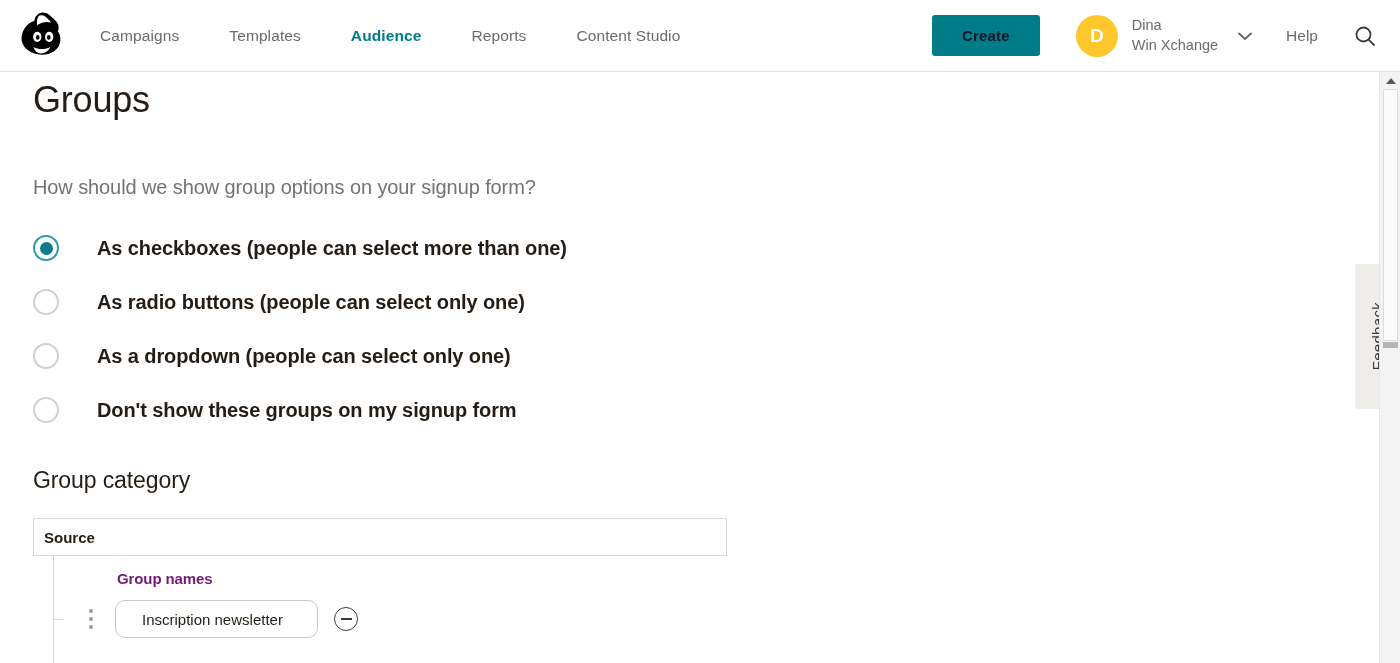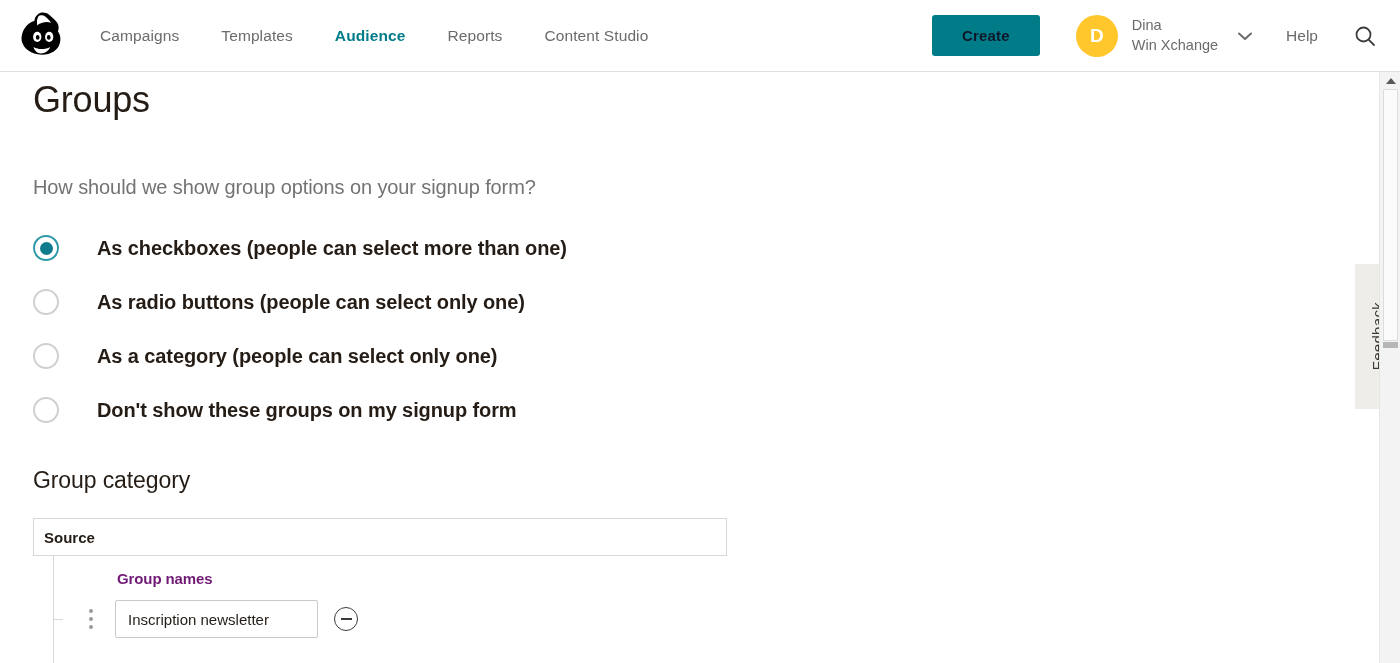--- a/index.html
+++ b/index.html
@@ -18,21 +18,21 @@
     width: 1400px; height: 72px;
     background: #ffffff;
     border-bottom: 1px solid #e0e0e0;
     display: flex; align-items: center;
   }
   .logo {
     width: 46px; height: 50px;
     margin-left: 17px; margin-right: 20px;
     flex: none;
   }
-  .navlinks { display: flex; align-items: flex-end; gap: 8px; }
+  .navlinks { display: flex; align-items: flex-end; gap: 16px; }
   .navlink {
     font-size: 15.5px; color: #6b6b6b;
     padding: 0 17px; text-decoration: none;
     white-space: nowrap; letter-spacing: .1px;
     cursor: pointer;
   }
   .navlink.active { color: #007c89; font-weight: bold; }
 
   .topright {
     margin-left: auto; display: flex; align-items: center;
@@ -143,23 +143,23 @@
     width: 10px; height: 1px; background: #d8d8d8;
   }
   .grip {
     width: 20px; display: flex; flex-direction: column;
     align-items: center; gap: 4px; cursor: grab; flex: none;
     margin-left: 8px;
   }
   .grip i { width: 4px; height: 4px; border-radius: 50%; background: #9a9a9a; display: block; }
   .name-input {
     width: 203px; height: 38px; margin-left: 14px;
-    border: 1px solid #c9c9c9; border-radius: 2px;
+    border: 1px solid #c9c9c9; border-radius: 10px;
     background: #fff; font-size: 15px; color: #241c15;
-    padding: 0 12px; outline: none;
+    padding: 0 26px; outline: none;
     font-family: "Liberation Sans", sans-serif;
   }
   .remove-btn {
     width: 24px; height: 24px; margin-left: 16px;
     border: 1.6px solid #3b3b3b; border-radius: 50%;
     background: #fff; cursor: pointer; flex: none;
     display: flex; align-items: center; justify-content: center;
     padding: 0;
   }
   .remove-btn i { display: block; width: 11px; height: 1.6px; background: #3b3b3b; }
@@ -277,21 +277,21 @@
         <span class="radio-label">As checkboxes (people can select more than one)</span>
       </label>
 
       <label class="radio-row">
         <span class="radio"></span>
         <span class="radio-label">As radio buttons (people can select only one)</span>
       </label>
 
       <label class="radio-row">
         <span class="radio"></span>
-        <span class="radio-label">As a category (people can select only one)</span>
+        <span class="radio-label">As a dropdown (people can select only one)</span>
       </label>
 
       <label class="radio-row">
         <span class="radio"></span>
         <span class="radio-label">Don't show these groups on my signup form</span>
       </label>
     </div>
 
     <div class="section-title">Group category</div>
 

